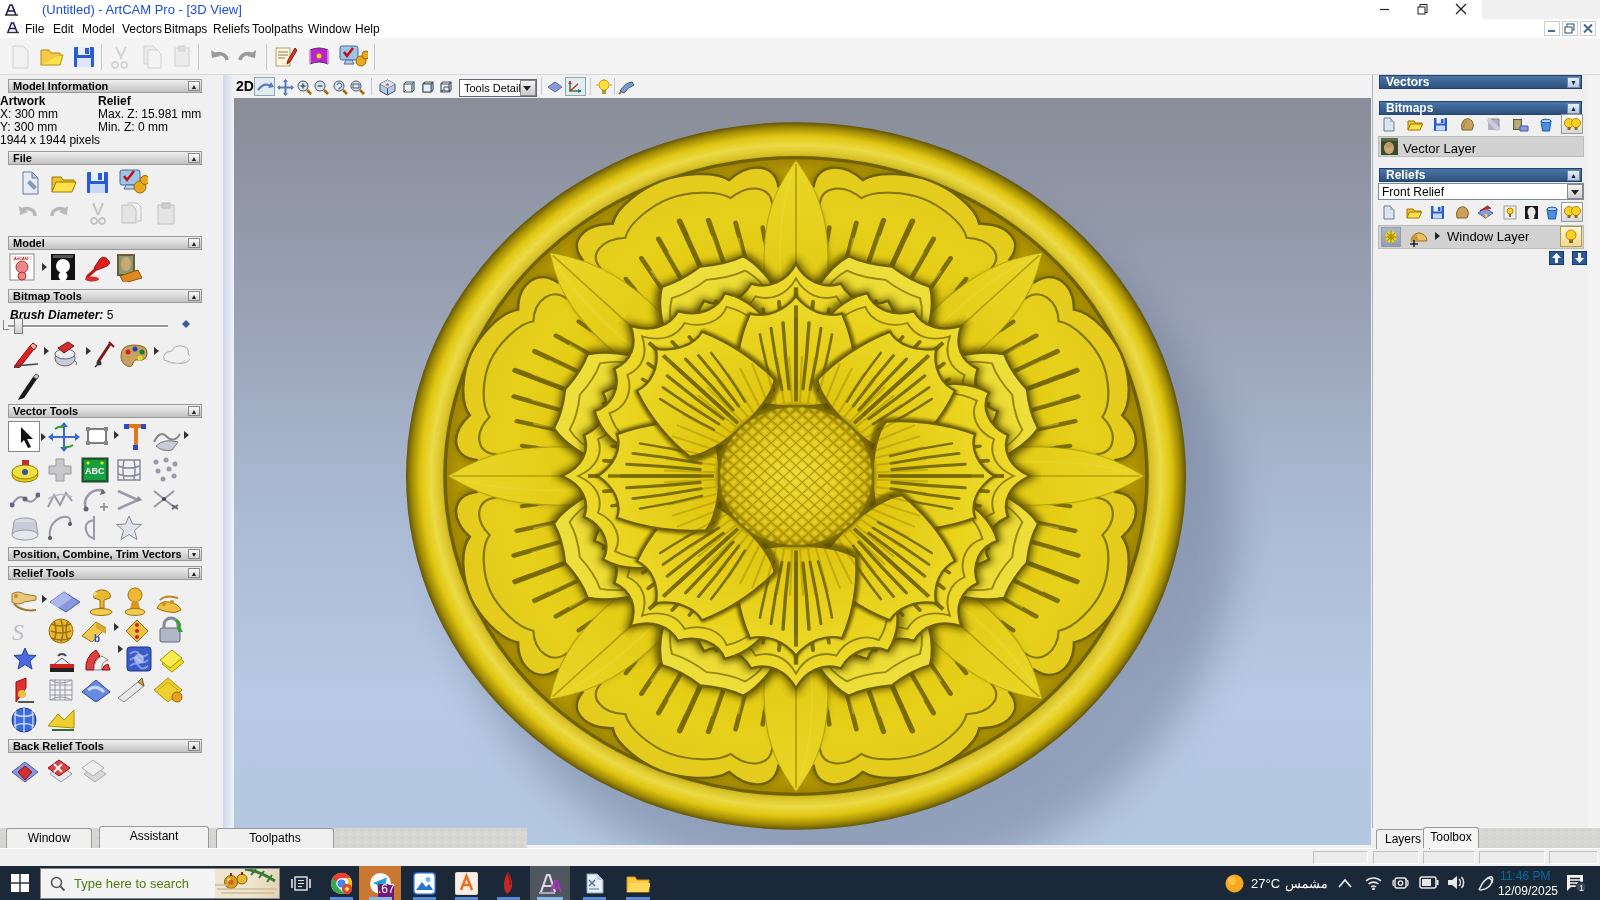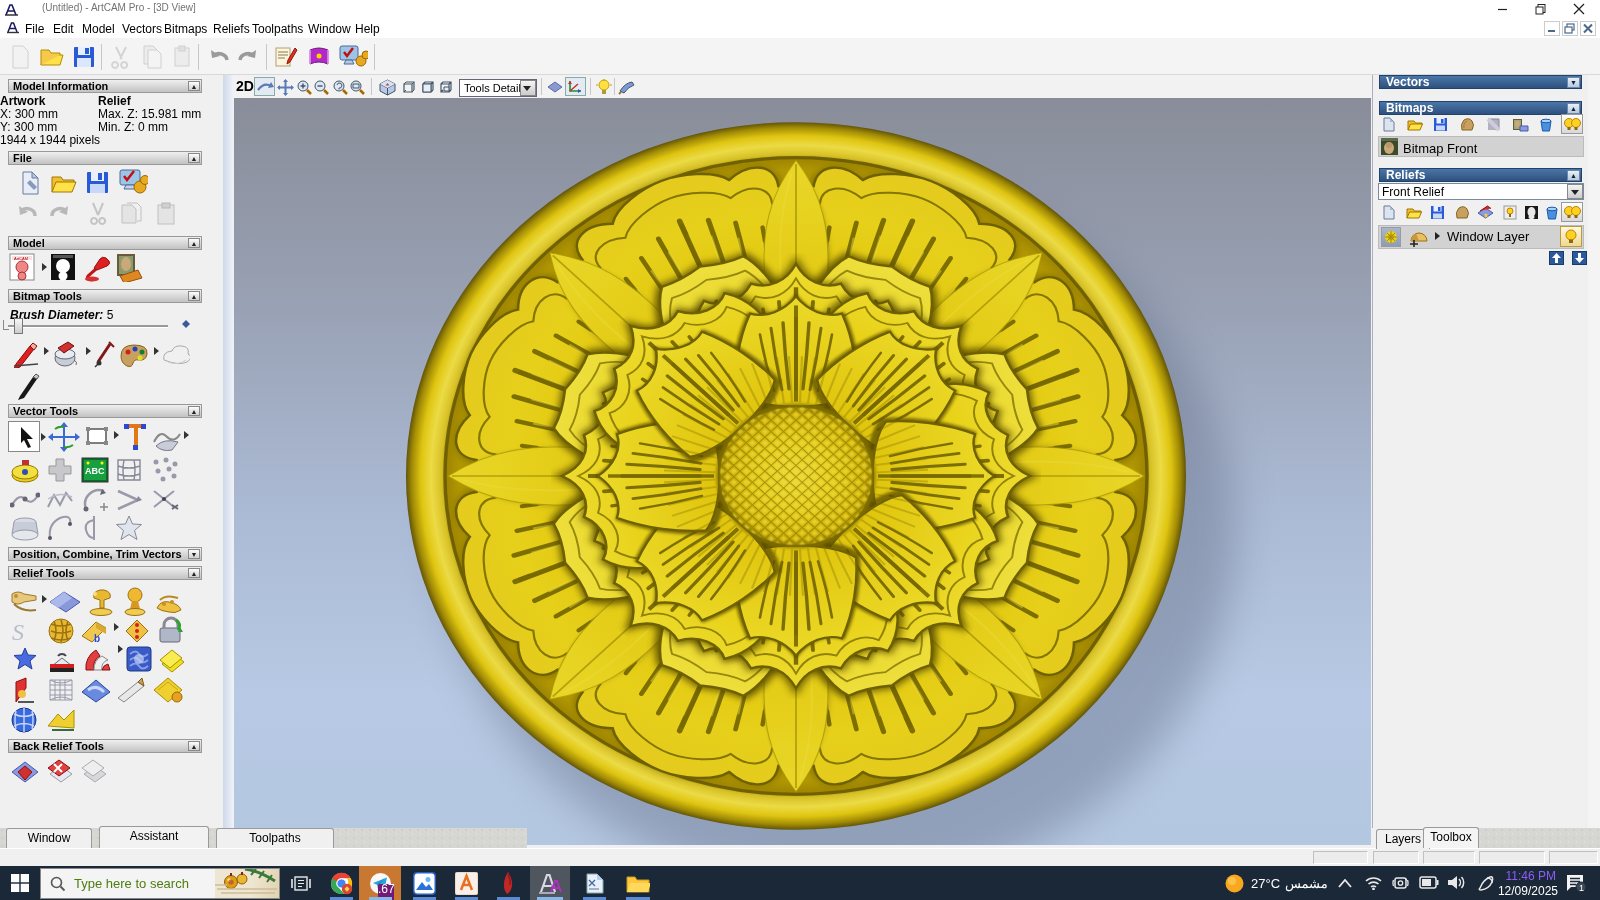--- a/index.html
+++ b/index.html
@@ -1,15 +1,15 @@
 <!DOCTYPE html>
 <html><head><meta charset="utf-8"><style>
 *{margin:0;padding:0;box-sizing:border-box}
 html,body{width:1600px;height:900px;overflow:hidden;font-family:"Liberation Sans",sans-serif;background:#f0f0f0}
-#titlebar{position:absolute;left:0;top:0;width:1600px;height:19px;background:#fff;font-size:10px;color:#737373}
+#titlebar{position:absolute;left:0;top:0;width:1482px;height:19px;background:#fff;font-size:13px;color:#1d4ed8}
 #titlebar .t{position:absolute;left:42px;top:2px}
 .wbtn{position:absolute;top:2px;width:14px;height:14px}
 #menubar{position:absolute;left:0;top:19px;width:1600px;height:19px;background:#fff;font-size:12px}
 #menubar span{position:absolute;top:3px}
 #toolbar{position:absolute;left:0;top:38px;width:1600px;height:37px;background:#f4f4f4;border-bottom:1px solid #d8d8d8}
 .sep{position:absolute;width:1px;height:26px;background:#c8c8c8}
 #leftpanel{position:absolute;left:0;top:75px;width:233px;height:753px;background:#f0f0f0;border-right:1px solid #aab0c0}
 .hdr{position:absolute;left:8px;width:194px;height:14px;background:linear-gradient(#efefef,#c2c2c2);border:1px solid #999;font-size:11px;font-weight:bold;color:#000;padding-left:4px;line-height:12px}
 .hbt{position:absolute;right:1px;top:1px;width:12px;height:10px;background:linear-gradient(#fdfdfd,#d0d0d0);border:1px solid #888;font-size:7px;line-height:9px;text-align:center;color:#222}
 .rhdr{position:absolute;width:203px;height:14px;background:linear-gradient(#4a76a8,#2e517e);border:1px solid #23426b;font-size:12px;font-weight:bold;color:#fff;padding-left:6px;line-height:13px}
@@ -842,21 +842,21 @@
     <circle cx="13" cy="7" r="4.5" fill="#ffd020" stroke="#b8860b"></circle>
     <rect x="11.5" y="11" width="3" height="3" fill="#8a6a10"></rect>
   </svg>
 <div style="position:absolute;left:1378px;top:136px;width:206px;height:21px;background:#d2d2d2;border:1px solid #bbb"></div>
 <svg class="icon" style="left:1381px;top:138px" width="17" height="17">
     <rect width="17" height="17" fill="#3a4a2a"></rect>
     <ellipse cx="8" cy="10" rx="5" ry="6" fill="#caa87a"></ellipse>
     <circle cx="8" cy="7" r="3" fill="#b89868"></circle>
     <rect x="0" y="0" width="17" height="3" fill="#5a6a4a"></rect>
   </svg>
-<div style="position:absolute;left:1403px;top:141px;font-size:13px">Bitmap Front</div>
+<div style="position:absolute;left:1403px;top:141px;font-size:13px">Vector Layer</div>
 <div class="rhdr" style="left:1379px;top:168px">Reliefs<span class="rhbt">▲</span></div>
 <div style="position:absolute;left:1378px;top:183px;width:206px;height:17px;background:#fff;border:1px solid #7a8aa0"></div>
 <div style="position:absolute;left:1382px;top:185px;font-size:12px">Front Relief</div>
 <div style="position:absolute;left:1567px;top:184px;width:16px;height:15px;background:linear-gradient(#f4f4f4,#ccc);border:1px solid #888"></div>
 <svg class="icon" style="left:1571px;top:190px" width="9" height="6">
     <path d="M0 0 h8 l-4 5z" fill="#222"></path>
   </svg>
 <svg class="icon" style="left:1381px;top:205px" width="15" height="15">
     <path d="M3 1 h6 l4 4 v9 h-10z" fill="#dce4f0" stroke="#6a7a9a"></path>
     <path d="M9 1 l4 4 h-4z" fill="#a8b8d0"></path>
@@ -1051,20 +1051,20 @@
     <rect x="17.5" y="4" width="2" height="5" fill="#e8e8e8"></rect>
   </svg>
 <svg class="icon" style="left:1447px;top:874px" width="19" height="16">
     <path d="M1 6 v5 h4 l5 4 V2 L5 6z" fill="#e8e8e8"></path>
     <path d="M12 5 a5 5 0 0 1 0 7 M14.5 3 a8 8 0 0 1 0 11" stroke="#e8e8e8" stroke-width="1.5" fill="none"></path>
   </svg>
 <svg class="icon" style="left:1477px;top:874px" width="18" height="17">
     <path d="M3 14 q-2 2 1 2 q8 -1 11 -8 q2 -6 -2 -5 q-5 2 -8 7z" fill="none" stroke="#e8e8e8" stroke-width="1.5"></path>
     <path d="M10 4 a5 4 0 0 1 5 5" stroke="#e8e8e8" stroke-width="1.4" fill="none"></path>
   </svg>
-<div style="position:absolute;left:1500px;top:869px;width:56px;font-size:12px;color:#8b5cf6;text-align:right">11:46 PM</div>
+<div style="position:absolute;left:1500px;top:869px;width:56px;font-size:12px;color:#0369a1;text-align:left">11:46 PM</div>
 <div style="position:absolute;left:1496px;top:884px;width:62px;font-size:12px;color:#fff;text-align:right">12/09/2025</div>
 <svg class="icon" style="left:1566px;top:874px" width="20" height="18">
     <path d="M1 1 h16 v12 h-12 l-4 4z" fill="#f4f4f4"></path>
     <path d="M4 4.5 h10 M4 7.5 h10 M4 10.5 h6" stroke="#1b2838" stroke-width="1.4"></path>
     <circle cx="15" cy="13" r="5" fill="#3a4654" stroke="#1b2838"></circle>
     <text x="13" y="16.5" font-size="9" fill="#fff">1</text>
   </svg>
 
 </body></html>

